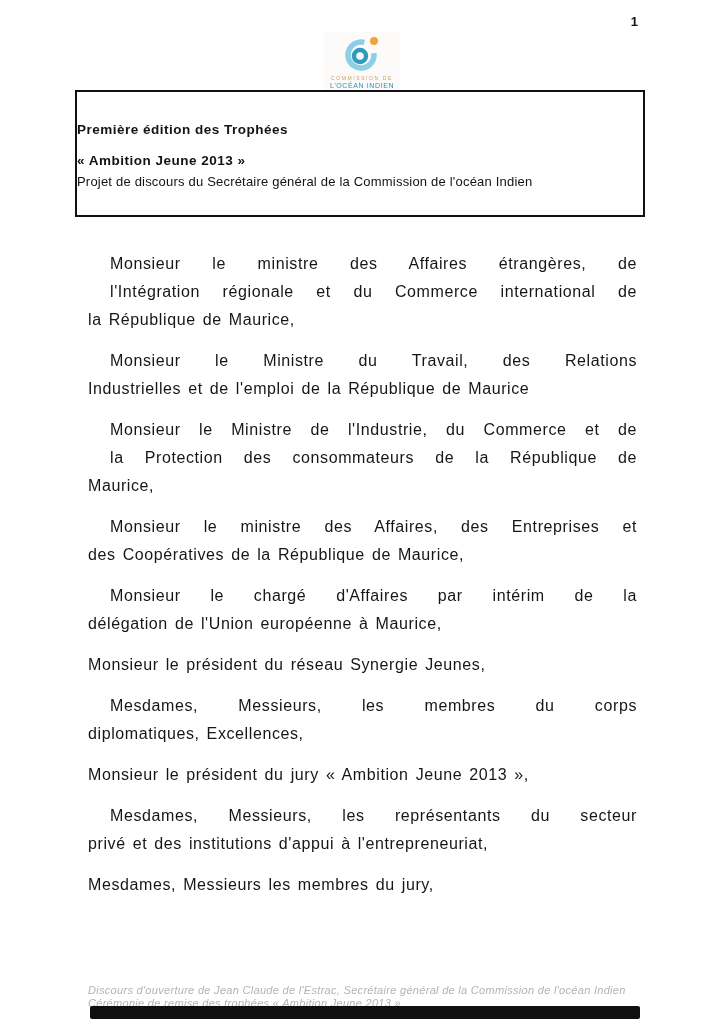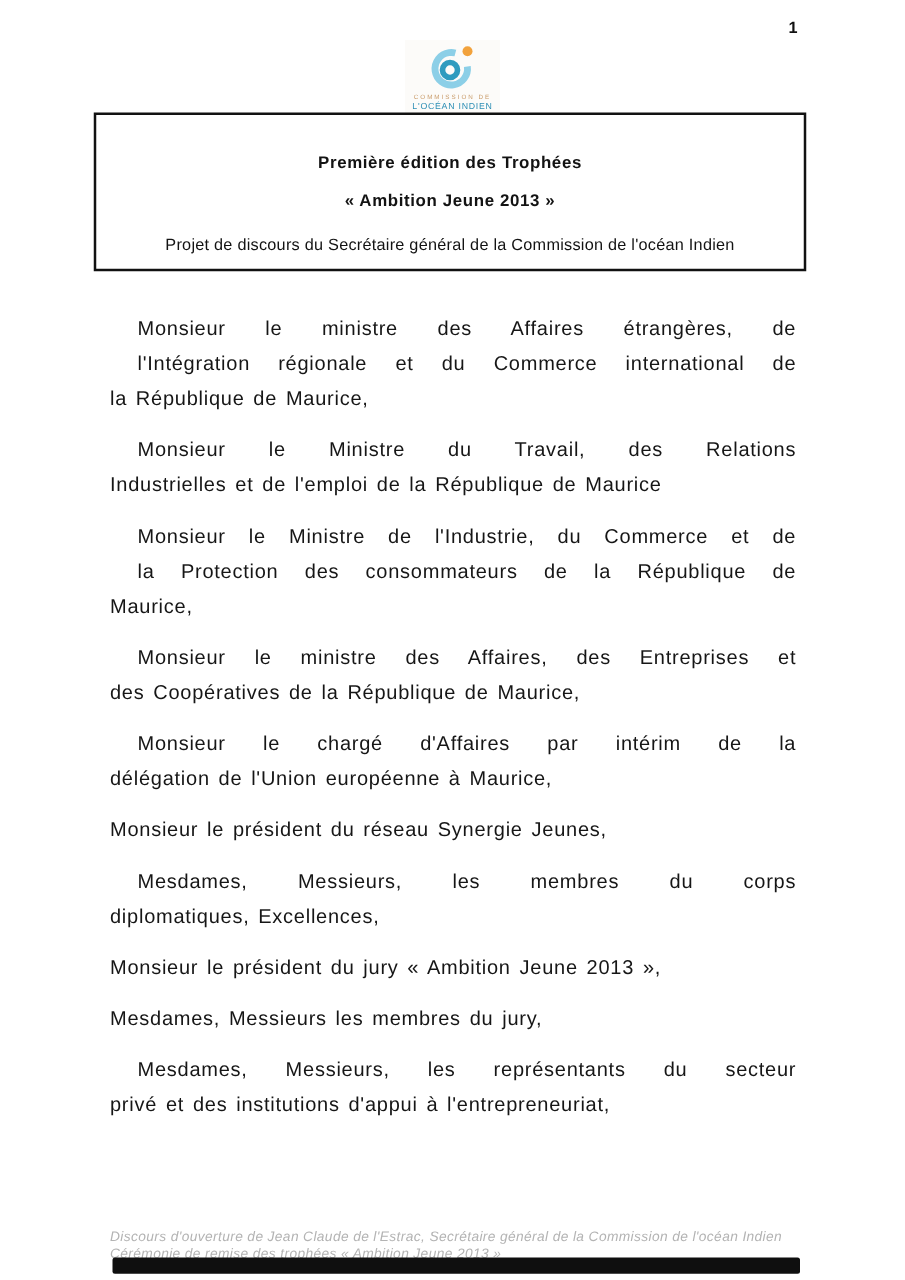--- a/index.html
+++ b/index.html
@@ -47,39 +47,38 @@
     margin-top: 1px;
     white-space: nowrap;
   }
   .title-box {
     position: absolute;
     top: 90px;
     left: 75px;
     width: 570px;
     height: 127px;
     border: 2px solid #111111;
-    text-align: center;
     padding-top: 30px;
     color: #131313;
   }
   .title-line1 {
     font-size: 13.5px;
     font-weight: bold;
     letter-spacing: 0.5px;
   }
   .title-line2 {
     font-size: 13.5px;
     font-weight: bold;
     letter-spacing: 0.5px;
     margin-top: 16px;
   }
   .title-line3 {
     font-size: 13px;
     letter-spacing: 0.2px;
-    margin-top: 20px;
+    margin-top: 6px;
   }
   .body-text {
     position: absolute;
     top: 250px;
     left: 88px;
     width: 549px;
     color: #161616;
   }
   .para {
     font-size: 16px;
@@ -163,25 +162,25 @@
         <span class="bline">Monsieur le président du réseau Synergie Jeunes,</span>
       </p>
       <p class="para">
         <span class="bline just">Mesdames, Messieurs, les membres du corps</span>
         <span class="bline">diplomatiques, Excellences,</span>
       </p>
       <p class="para">
         <span class="bline">Monsieur le président du jury « Ambition Jeune 2013 »,</span>
       </p>
       <p class="para">
-        <span class="bline">Mesdames, Messieurs les membres du jury,</span>
+        <span class="bline just">Mesdames, Messieurs, les représentants du secteur</span>
+        <span class="bline">privé et des institutions d'appui à l'entrepreneuriat,</span>
       </p>
       <p class="para">
-        <span class="bline just">Mesdames, Messieurs, les représentants du secteur</span>
-        <span class="bline">privé et des institutions d'appui à l'entrepreneuriat,</span>
+        <span class="bline">Mesdames, Messieurs les membres du jury,</span>
       </p>
     </div>
 
   <div class="footer">
     <div>Discours d'ouverture de Jean Claude de l'Estrac, Secrétaire général de la Commission de l'océan Indien</div>
     <div>Cérémonie de remise des trophées « Ambition Jeune 2013 »</div>
   </div>
 
   <div class="bottom-bar"></div>
 

